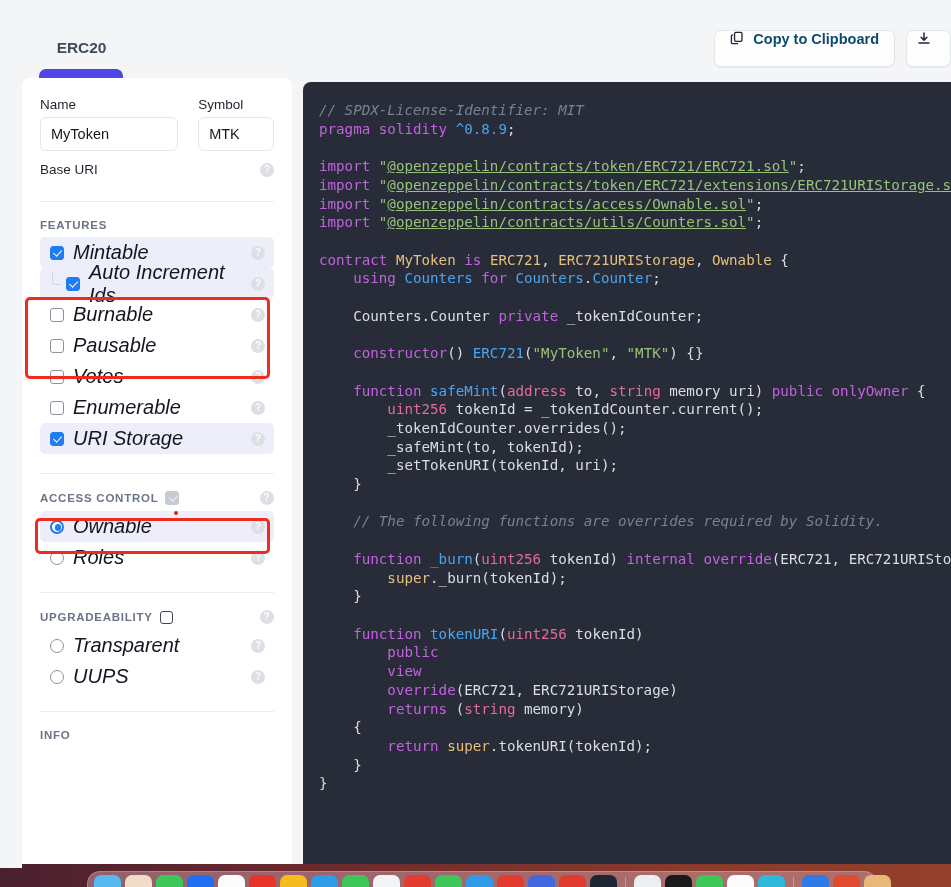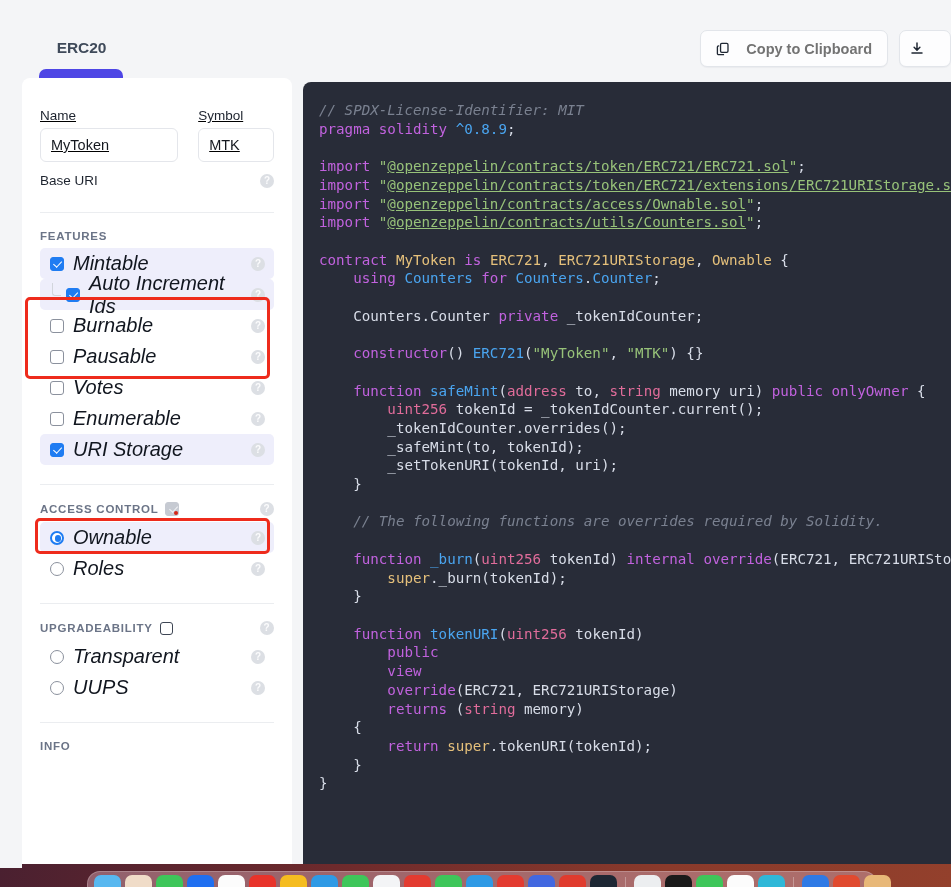--- a/index.html
+++ b/index.html
@@ -30,24 +30,24 @@
     padding: 8px 13px; border-radius: 7px; cursor: pointer;
     white-space: nowrap; letter-spacing: -0.1px;
   }
   .tab.active { background: #4e46e5; color: #ffffff; }
 
   .actions {
     position: absolute; right: 0px; top: 30px;
     display: flex; align-items: center; gap: 11px;
   }
   .btn {
-    display: flex; align-items: center; gap: 16px;
+    display: flex; align-items: flex-start; gap: 9px;
     background: #fdfdfe; border: 1px solid #e2e5ea; border-radius: 7px;
     height: 37px; padding: 0 15px; cursor: pointer;
-    font-size: 14.5px; font-weight: bold; color: #737373;
+    font-size: 14.5px; font-weight: bold; color: #0c4a6e;
     white-space: nowrap;
     box-shadow: 0 1px 1px rgba(20,25,40,0.04);
   }
   .btn .glyph { display: flex; align-items: center; color: #1f2733; }
   .btn-dl { padding: 0 10px; }
 
   
   .sidebar {
     position: absolute; left: 22px; top: 78px;
     width: 270px; height: 790px;
@@ -57,21 +57,21 @@
     overflow: hidden;
   }
   .sb-inner { padding: 0 18px; }
   .section-head {
     font-size: 11.5px; font-weight: bold; color: #6b7487;
     letter-spacing: 0.75px; margin: 0; padding: 0;
     display: flex; align-items: center; gap: 7px;
   }
   .sec-settings { padding-top: 22px; }
 
-  .field-row { display: flex; gap: 20px; margin-top: 30px; text-decoration: underline; }
+  .field-row { display: flex; gap: 20px; margin-top: 19px; }
   .field { display: flex; flex-direction: column; }
   .field.name { width: 144px; }
   .field.symbol { width: 79px; }
   .field.full { width: 100%; margin-top: 11px; }
   .field-label {
     font-size: 13.5px; color: #1d232e; margin-bottom: 5px;
     display: flex; align-items: center; justify-content: space-between;
   }
   .inp {
     height: 34px; border: 1px solid #e4e6eb; border-radius: 6px;

